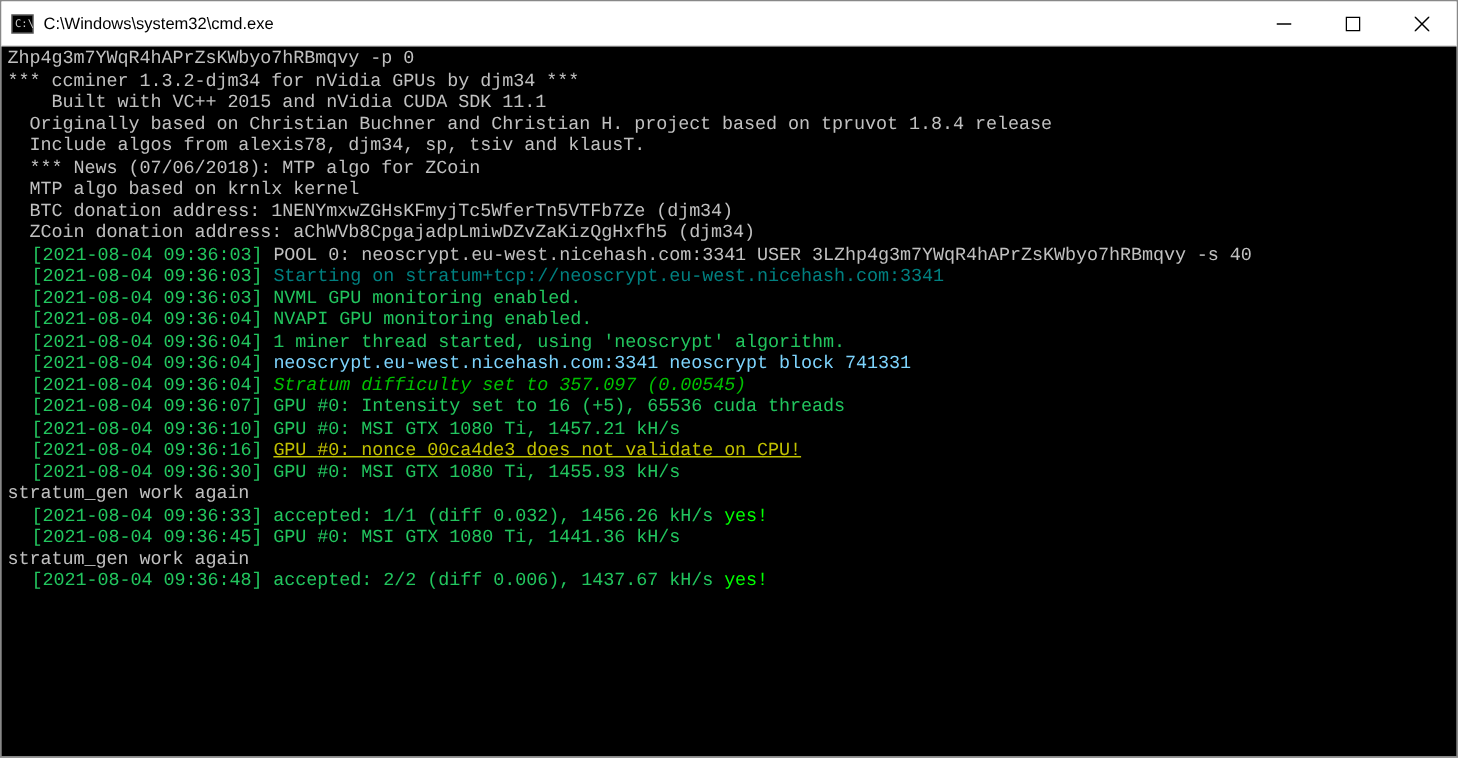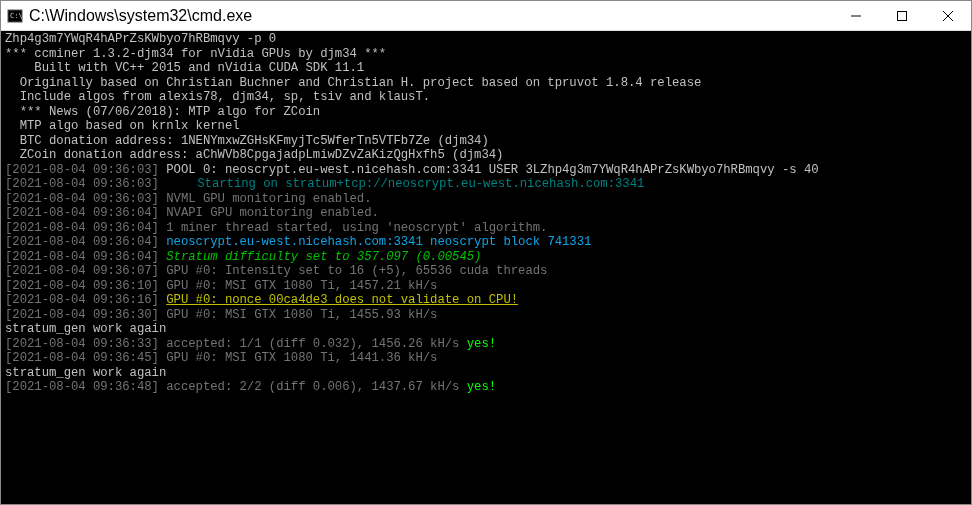--- a/index.html
+++ b/index.html
@@ -1,31 +1,31 @@
 <!DOCTYPE html>
 <html><head>
 <meta charset="utf-8">
 <style>
 * { margin:0; padding:0; box-sizing:border-box; }
 body { background:#f0f0f0; font-family:Consolas,'Courier New',monospace; width:972px; height:505px; overflow:hidden; }
 .window { width:972px; height:505px; background:#fff; display:flex; flex-direction:column; border:1px solid #888; }
 .titlebar { height:30px; background:#fff; display:flex; align-items:center; padding-left:6px; border-bottom:1px solid #ddd; }
 .titlebar-icon { width:16px; height:16px; margin-right:6px; display:flex; align-items:center; justify-content:center; }
-.title-text { font-family:'Segoe UI',Tahoma,sans-serif; font-size:16px; color:#000; flex:1; }
+.title-text { font-family:'Segoe UI',Tahoma,sans-serif; font-size:11px; color:#000; flex:1; }
 .win-btns { display:flex; height:100%; }
 .win-btn { width:46px; height:30px; display:flex; align-items:center; justify-content:center; font-family:'Segoe UI',sans-serif; font-size:10px; color:#000; cursor:pointer; }
 .terminal { flex:1; background:#000; color:#c0c0c0; font-size:12.3px; line-height:14.5px; padding:1px 4px; overflow:hidden; white-space:pre; letter-spacing:-0.05px; }
 .line { display:block; }
-.white { color:#737373; }
+.white { color:#22c55e;margin-left:16px; }
 .gray { color:#c0c0c0;text-align:center; }
 .yellow { color:#c0c000;text-decoration:underline; }
 .green { color:#00ff00; }
 .darkgreen { color:#00c000;font-style:italic; }
-.cyan { color:#0ea5e9; }
-.darkcyan { color:#008080;margin-left:31px; }
+.cyan { color:#7dd3fc; }
+.darkcyan { color:#008080; }
 </style>
 </head>
 <body>
 
 <div class="window">
   <div class="titlebar">
     <span class="titlebar-icon">
       <svg width="16" height="16" viewBox="0 0 16 16">
           <rect x="1" y="2" width="14" height="12" fill="#000" stroke="#555"></rect>
           <text x="3" y="10" font-size="7" fill="#ccc" font-family="monospace">C:\</text>

